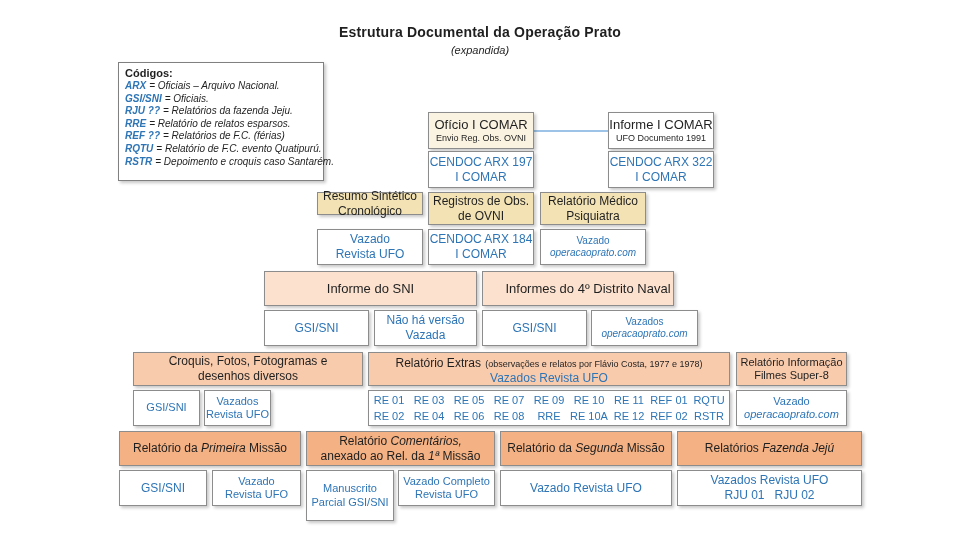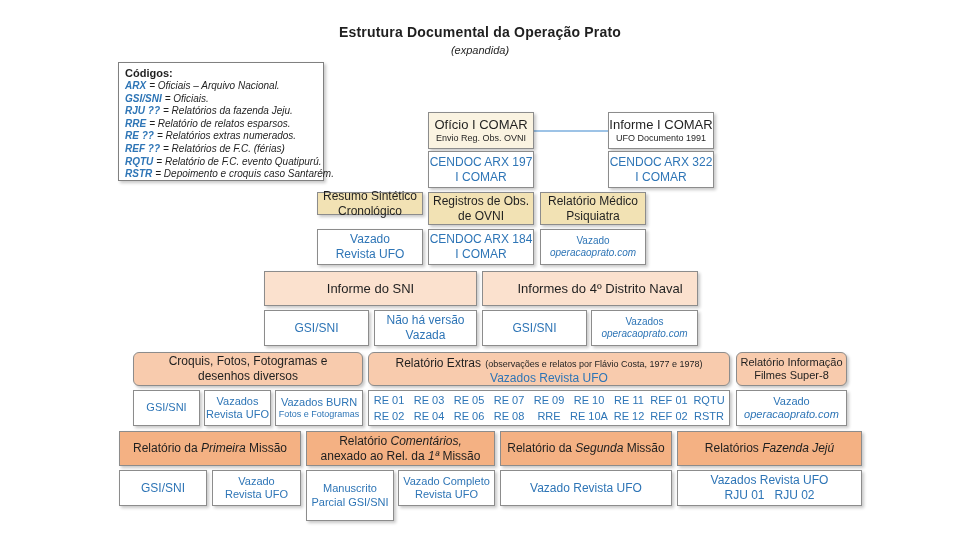--- a/index.html
+++ b/index.html
@@ -9,21 +9,21 @@
          font-size:14px;font-weight:bold;letter-spacing:.2px;}
   .subtitle{position:absolute;left:0;top:36px;width:100%;text-align:center;
          font-size:11px;font-style:italic;}
   .box{position:absolute;box-sizing:border-box;border:1px solid var(--border,#8c8c8c);
        display:flex;flex-direction:column;align-items:center;justify-content:center;
        text-align:center;box-shadow:2px 2px 3px rgba(0,0,0,.22);line-height:1.22;}
   .cream{background:var(--cream,#faf3e1);}
   .whitebg{background:#ffffff;justify-content:center;}
   .tan{background:var(--tan,#f2e2b4);}
   .p1{background:var(--peach_light,#fbe1ce);}
-  .p2{background:var(--peach,#f8cbad);border-radius:6px;}
+  .p2{background:var(--peach,#f8cbad);}
   .p3{background:var(--orange,#f4b183);}
   .doc{background:#ffffff;color:var(--blue,#2e75b6);}
   .it{font-style:italic;}
   .pre{white-space:pre;}
   .fs13{font-size:13px;} .fs12{font-size:12px;} .fs11{font-size:11px;}
   .fs10{font-size:10px;} .fs9{font-size:9px;}
   .legend{position:absolute;left:118px;top:54px;width:206px;height:119px;box-sizing:border-box;
           border:1px solid #808080;background:#fff;box-shadow:2px 2px 3px rgba(0,0,0,.22);
           padding:4px 6px;}
   .legend .ltitle{font-size:11px;font-weight:bold;line-height:13px;}
@@ -42,21 +42,20 @@
 
   <div class="title">Estrutura Documental da Operação Prato</div>
   <div class="subtitle">(expandida)</div>
 
   <div class="legend">
     <div class="ltitle">Códigos:</div>
     <div class="lrow"><span class="lcode">ARX</span><span>= Oficiais – Arquivo Nacional.</span></div>
     <div class="lrow"><span class="lcode">GSI/SNI</span><span>= Oficiais.</span></div>
     <div class="lrow"><span class="lcode">RJU ??</span><span>= Relatórios da fazenda Jeju.</span></div>
     <div class="lrow"><span class="lcode">RRE</span><span>= Relatório de relatos esparsos.</span></div>
-    <div class="lrow"><span class="lcode">RE ??</span><span>= Relatórios extras numerados.</span></div>
     <div class="lrow"><span class="lcode">REF ??</span><span>= Relatórios de F.C. (férias)</span></div>
     <div class="lrow"><span class="lcode">RQTU</span><span>= Relatório de F.C. evento Quatipurú.</span></div>
     <div class="lrow"><span class="lcode">RSTR</span><span>= Depoimento e croquis caso Santarém.</span></div>
   </div>
 
   <div class="connector"></div>
   <div class="box cream" style="left:428px;top:104px;width:106px;height:37px;">
     <span class="fs13">Ofício I COMAR</span>
     <span class="fs9">Envio Reg. Obs. OVNI</span>
   </div>
@@ -94,21 +93,21 @@
     <span class="fs12">I COMAR</span>
   </div>
   <div class="box doc" style="left:540px;top:221px;width:106px;height:36px;">
     <span class="fs10">Vazado</span>
     <span class="fs10 it">operacaoprato.com</span>
   </div>
 
   <div class="box p1" style="left:264px;top:263px;width:213px;height:35px;">
     <span class="fs13">Informe do SNI</span>
   </div>
-  <div class="box p1" style="left:482px;top:263px;width:216px;height:35px;padding-left:20px;">
+  <div class="box p1" style="left:482px;top:263px;width:192px;height:35px;padding-left:20px;">
     <span class="fs13">Informes do 4º Distrito Naval</span>
   </div>
   <div class="box doc" style="left:264px;top:302px;width:105px;height:36px;">
     <span class="fs12">GSI/SNI</span>
   </div>
   <div class="box doc" style="left:374px;top:302px;width:103px;height:36px;">
     <span class="fs12">Não há versão</span>
     <span class="fs12">Vazada</span>
   </div>
   <div class="box doc" style="left:482px;top:302px;width:105px;height:36px;">
@@ -130,24 +129,20 @@
   <div class="box p2" style="left:736px;top:344px;width:111px;height:34px;">
     <span class="fs11">Relatório Informação</span>
     <span class="fs11">Filmes Super-8</span>
   </div>
   <div class="box doc" style="left:133px;top:382px;width:67px;height:36px;">
     <span class="fs11">GSI/SNI</span>
   </div>
   <div class="box doc" style="left:204px;top:382px;width:67px;height:36px;">
     <span class="fs11">Vazados</span>
     <span class="fs11">Revista UFO</span>
-  </div>
-  <div class="box doc" style="left:275px;top:382px;width:88px;height:36px;">
-    <span class="fs11">Vazados BURN</span>
-    <span class="fs9">Fotos e Fotogramas</span>
   </div>
   <div class="box doc" style="left:368px;top:382px;width:362px;height:36px;">
     <div class="codes-grid">
       <span>RE 01</span>
       <span>RE 03</span>
       <span>RE 05</span>
       <span>RE 07</span>
       <span>RE 09</span>
       <span>RE 10</span>
       <span>RE 11</span>

